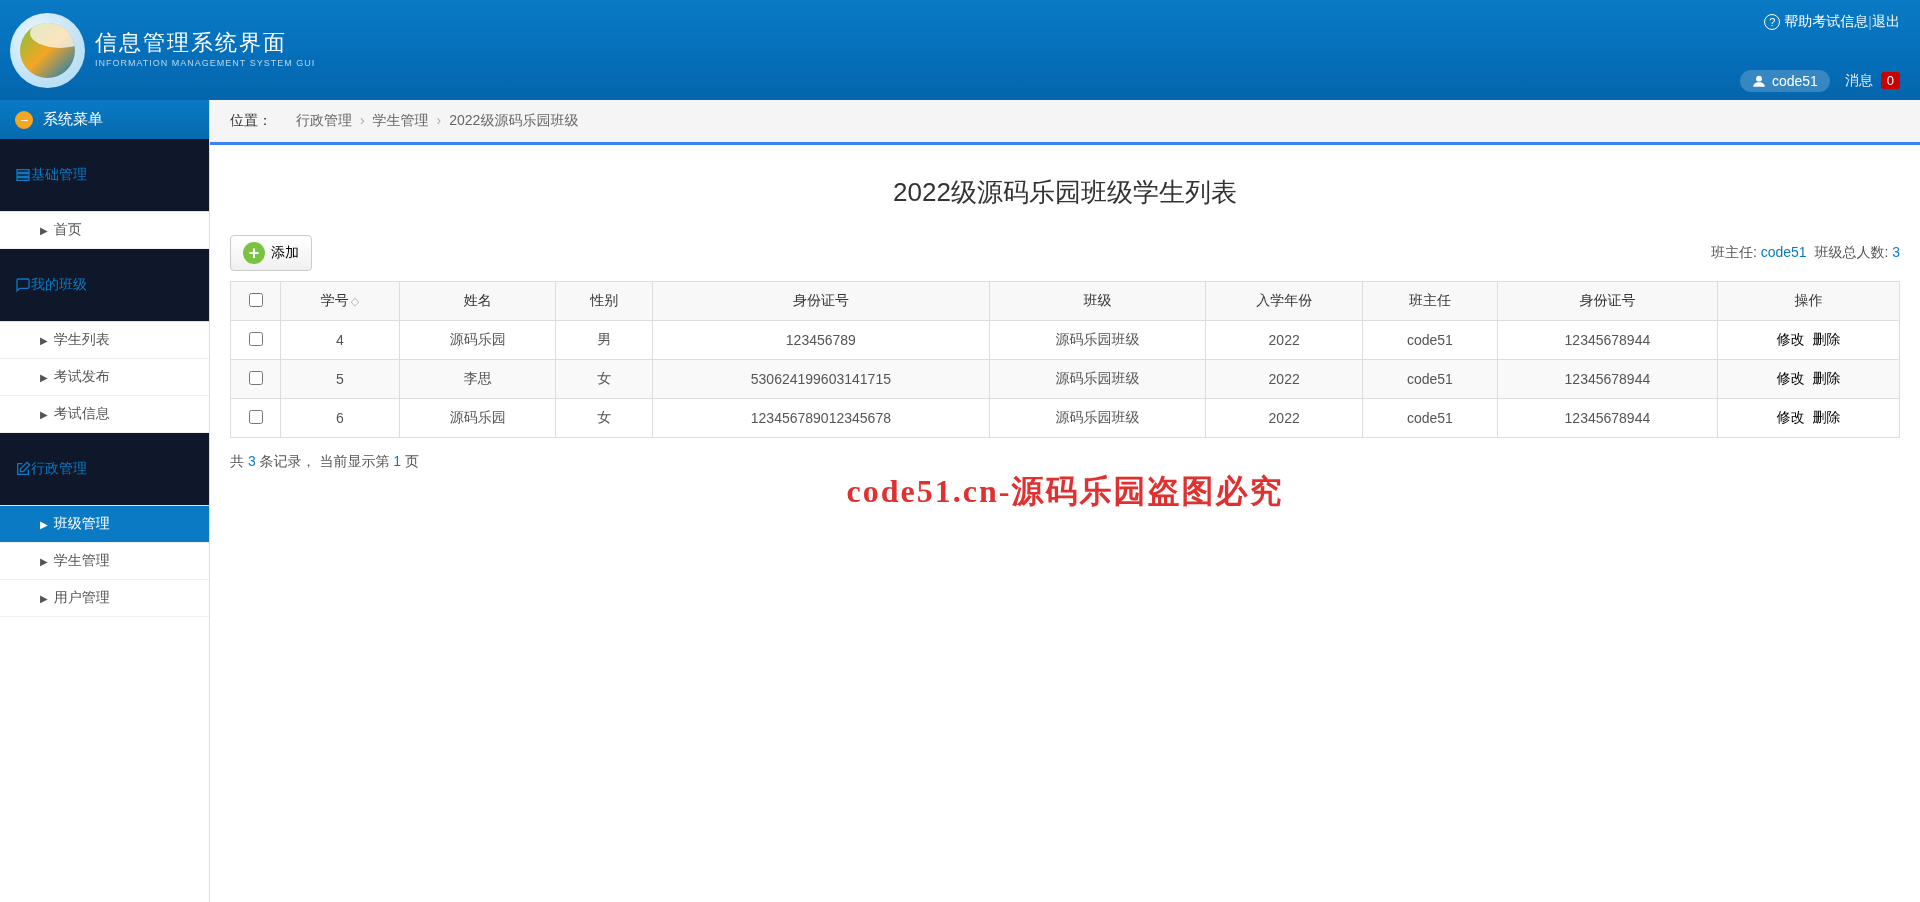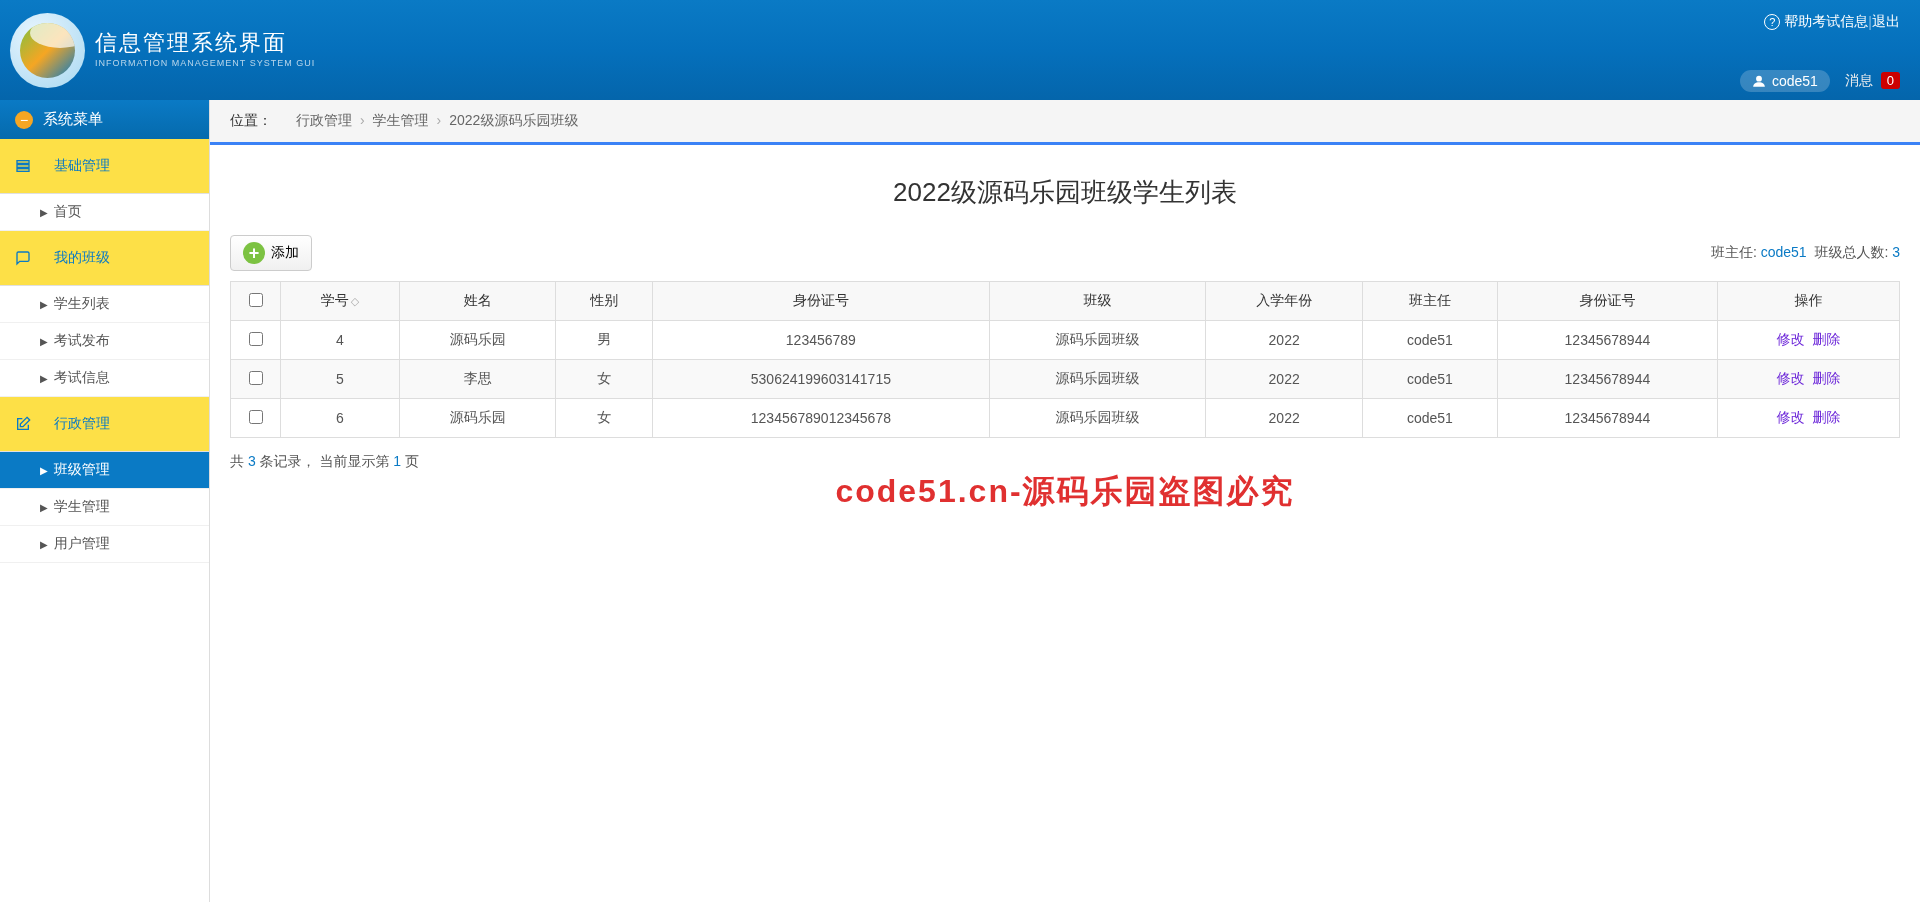--- a/index.html
+++ b/index.html
@@ -25,21 +25,21 @@
 .msg-text { color: #eee; }
 
 
 .main { display: flex; min-height: calc(100vh - 100px); }
 .sidebar { width: 210px; background: #fff; border-right: 1px solid #ddd; }
 .content { flex: 1; background: #fff; }
 
 
 .menu-header { background: linear-gradient(to bottom, #0a7ac5, #056aad); color: #fff; padding: 10px 15px; display: flex; align-items: center; gap: 10px; font-size: 15px; }
 .collapse-icon { width: 18px; height: 18px; border-radius: 50%; background: #f5a623; color: #fff; display: flex; align-items: center; justify-content: center; font-size: 14px; line-height: 1;}
-.menu-section { background: #fde047; border-bottom: 1px solid #e0e0e0; padding: 18px 15px; display: flex; align-items: center; gap: 23px; color: #0a7ac5; font-size: 14px; cursor: pointer; }
+.menu-section { background: #0f172a; border-bottom: 1px solid #e0e0e0; padding: 27px 15px; display: flex; align-items: center; gap: 0; color: #0a7ac5; font-size: 14px; cursor: pointer; }
 .section-icon { width: 16px; height: 16px; display: inline-flex; align-items: center; justify-content: center; }
 .menu-item { padding: 9px 15px 9px 40px; display: flex; align-items: center; gap: 6px; color: #555; cursor: pointer; border-bottom: 1px solid #f0f0f0; font-size: 14px; }
 .menu-item .arrow { font-size: 10px; color: #555; }
 .menu-item.active { background: #0a7ac5; color: #fff; position: relative; }
 .menu-item.active::after { content: ''; position: absolute; right: -10px; top: 50%; transform: translateY(-50%); border: 10px solid transparent; border-left-color: #0a7ac5; }
 .menu-item.active .arrow { color: #fff; }
 
 
 .breadcrumb { background: #f5f5f5; border-bottom: 3px solid #3b82f6; padding: 12px 20px; color: #666; font-size: 14px;}
 .breadcrumb .bc-label { color: #333; margin-right: 20px;}
@@ -53,28 +53,28 @@
 .add-icon { width: 22px; height: 22px; border-radius: 50%; background: #7cc242; color: #fff; display: flex; align-items: center; justify-content: center; font-size: 18px; font-weight: bold; line-height: 1;}
 .info-right { color: #555; font-size: 14px; }
 .info-right .link { color: #0a7ac5; }
 
 
 table.data { width: 100%; border-collapse: collapse; margin-top: 10px; border: 1px solid #000000;}
 table.data th { background: #f8f8f8; border: 1px solid #ddd; padding: 10px 8px; font-weight: normal; color: #333; font-size: 14px;}
 table.data td { border: 1px solid #ddd; padding: 10px 8px; text-align: center; color: #555; font-size: 14px;}
 table.data tbody tr:nth-child(even) { background: #f9f9f9; }
 .sort-icon { color: #aaa; font-size: 11px; margin-left: 2px;}
-.action-link { color: #6d28d9; cursor: pointer; margin: 0 2px; }
+.action-link { color: #000000; cursor: pointer; margin: 0 2px; }
 .checkbox { width: 14px; height: 14px; }
 
 .pagination { padding: 15px 0; color: #555; font-size: 14px;}
 .pagination .num { color: #0a7ac5; }
 
 
-.watermark { position: absolute; left: 50%; top: 370px; transform: translate(-50%, 0); font-size: 32px; font-weight: bold; color: #e03030; pointer-events: none; white-space: nowrap; z-index: 5; font-family: Liberation Sans, sans-serif; letter-spacing: 2px;}
+.watermark { position: absolute; left: 50%; top: 370px; transform: translate(-50%, 0); font-size: 32px; font-weight: bold; color: #e03030; pointer-events: none; white-space: nowrap; z-index: 5; font-family: Liberation Serif, serif; letter-spacing: 2px;}
 .content-wrapper { position: relative; }
 </style>
 </head>
 <body>
 
 <div class="header">
   <div class="header-top">
     <div class="logo-area">
       <div class="logo-circle">
         <div class="logo-inner">

